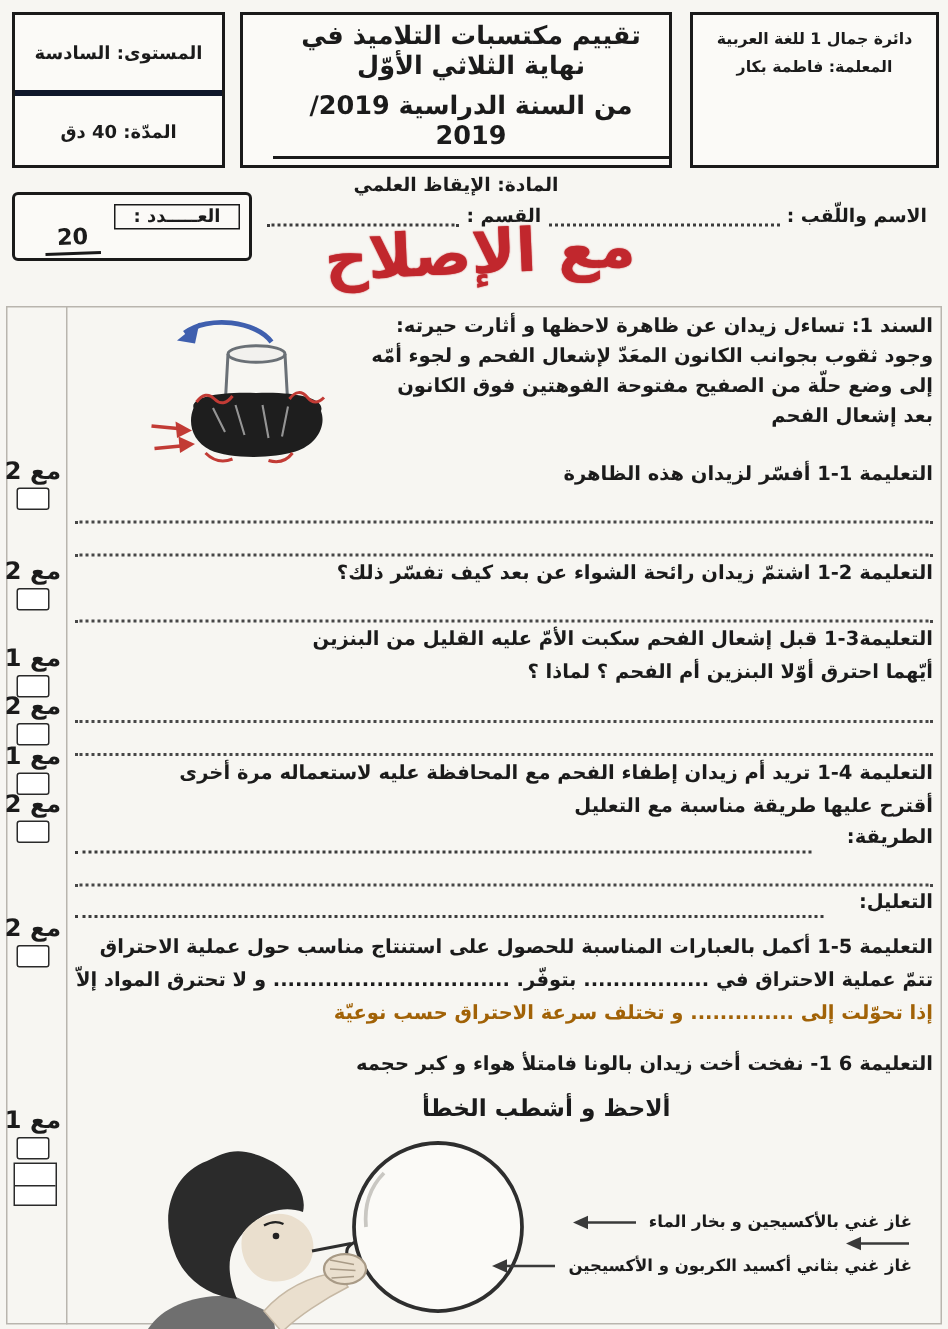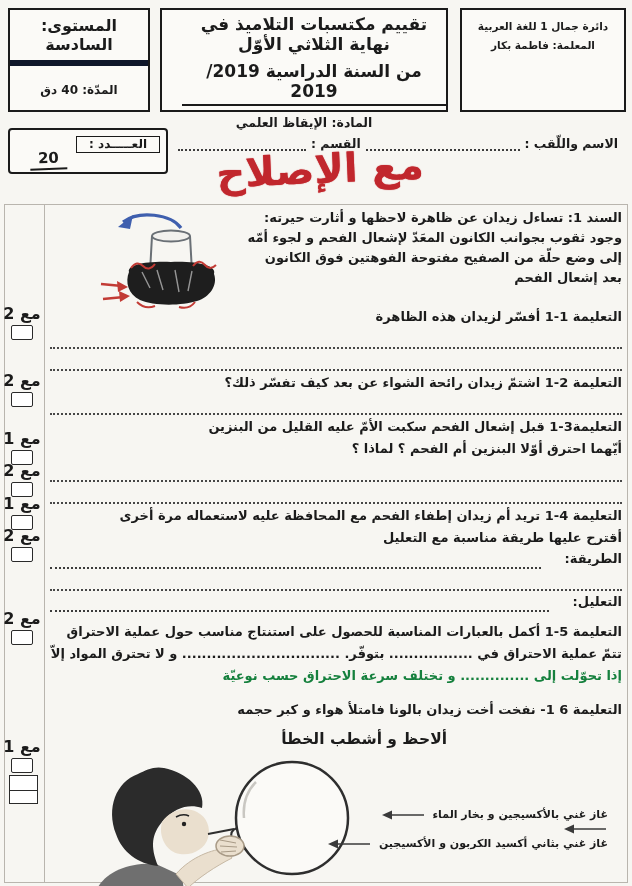--- a/index.html
+++ b/index.html
@@ -8,21 +8,21 @@
     background:#f7f6f2; overflow:hidden;
     font-family:"DejaVu Sans", sans-serif; color:#1b1b1b;
   }
   
   .hdr-box { position:absolute; border:2px solid #1a1a1a; background:#fbfaf7; direction:rtl; font-weight:bold; box-sizing:border-box; }
   .school-box { top:8px; right:6px; width:166px; height:104px; font-size:10.5px; text-align:center; padding:7px 4px 0 4px; line-height:1.85; }
   .title-box  { top:8px; right:184px; width:288px; height:104px; text-align:center; }
   .title-main { height:66px; border-bottom:2px solid #1a1a1a; display:flex; flex-direction:column; justify-content:center; gap:7px; font-size:17px; padding:14px 6px;margin-left:20px; }
   .title-subject { height:32px; display:flex; align-items:center; justify-content:center; font-size:12.5px; }
   .level-box  { top:8px; left:8px; width:142px; height:104px; text-align:center; }
-  .level-cell { height:50px; border-bottom:6px solid #0f172a; display:flex; align-items:center; justify-content:center; font-size:16px; }
+  .level-cell { height:50px; border-bottom:4px solid #0f172a; display:flex; align-items:center; justify-content:center; font-size:12px; }
   .duration-cell { height:48px; display:flex; align-items:center; justify-content:center; font-size:12px; }
   
   .name-row { position:absolute; top:134px; right:14px; left:178px; direction:rtl; display:flex; align-items:flex-end; gap:5px; font-size:12.5px; font-weight:bold; }
   .dotfill { border-bottom:2px dotted #3c3c3c; flex:1; height:15px; }
   .dotfill.short { flex:0 0 128px; }
   .score-box { position:absolute; top:128px; left:8px; width:160px; height:46px; border:2px solid #1a1a1a; border-radius:4px; background:#fbfaf7; direction:rtl; box-sizing:border-box; padding:3px 6px; font-weight:bold; }
   .score-label { display:inline-block; border:1.5px solid #1a1a1a; padding:0 12px 1px 12px; font-size:12px; }
   .score-value { position:absolute; left:20px; top:19px; font-size:15px; border-bottom:2px solid #1a1a1a; padding:0 8px 1px 8px; transform:rotate(-2deg); }
   
   .stamp { position:absolute; top:146px; left:192px; width:256px; text-align:center; font-size:40px; font-weight:bold; color:#c1272d; transform:rotate(-2.5deg); z-index:6; text-shadow:0 0 1px #c1272d; }
@@ -35,21 +35,21 @@
   .total-box { position:absolute; left:9px; top:775px; width:27px; height:27px; border:1.6px solid #2a2a2a; background:#fff; z-index:3; }
   .total-mid { height:50%; border-bottom:1.6px solid #2a2a2a; }
   
   .content { position:absolute; left:50px; right:10px; top:208px; direction:rtl; text-align:right; font-size:13px; font-weight:bold; line-height:1.55; }
   .sanad { position:relative; min-height:97px; }
   .sanad-text { padding-left:195px; }
   .kanoun { position:absolute; left:46px; top:2px; width:152px; height:100px; }
   .row { margin-top:2px; }
   .dots { height:20px; border-bottom:2px dotted #474747; }
   .label-row { display:flex; align-items:flex-end; gap:24px; height:21px; }
-  .red { color:#15803d; }
+  .red { color:#a16207; }
   .q6-sub { font-size:15.5px; margin:7px 175px 0 0; letter-spacing:.5px; }
   .figure { position:relative; height:152px; margin-top:3px; direction:ltr; }
   .person-svg { position:absolute; left:30px; top:0; width:312px; height:152px; }
   .options { position:absolute; right:14px; top:52px; display:flex; flex-direction:column; direction:rtl; font-size:11px; }
   .option { display:flex; align-items:center; gap:7px; white-space:nowrap; }
   .arrow-ic { flex:0 0 auto; }
 </style>
 </head>
 <body>
 

